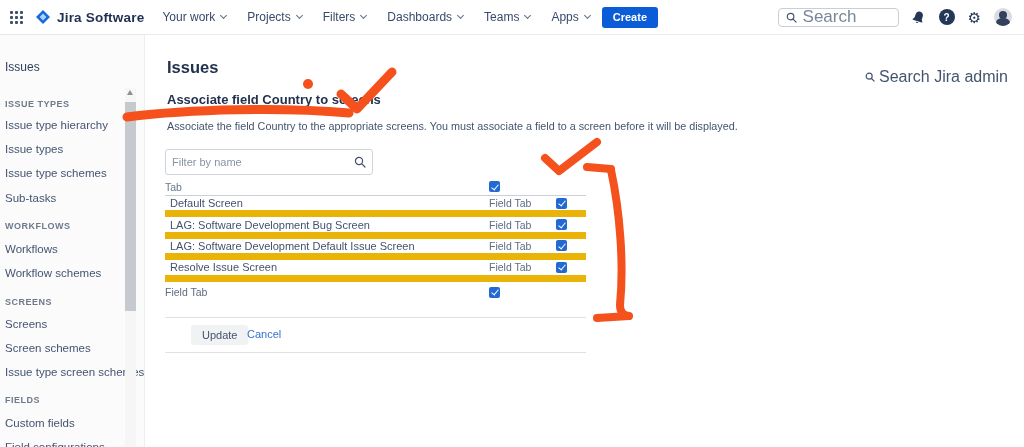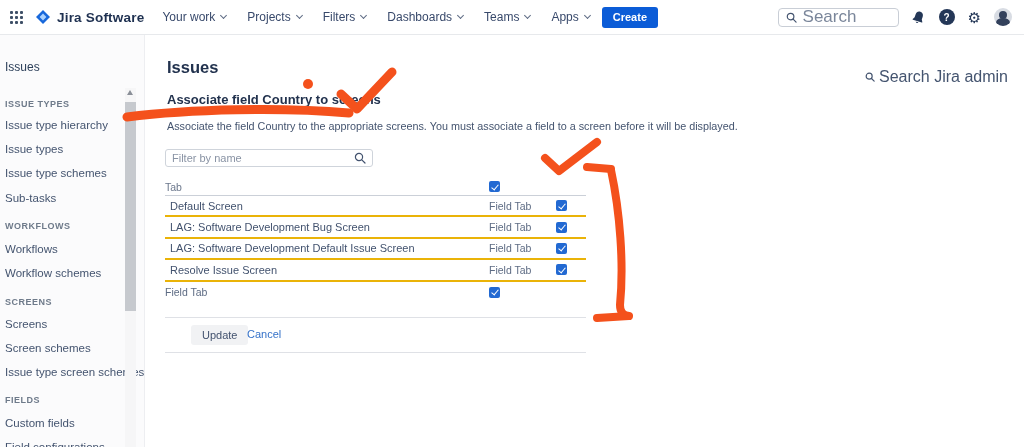--- a/index.html
+++ b/index.html
@@ -43,31 +43,31 @@
   .scroll-track { position:absolute; right:8px; top:53px; width:11px; height:359px; background:#F6F6F7; }
   .scroll-up { position:absolute; top:2px; left:2px; width:0; height:0; border-left:3.5px solid transparent; border-right:3.5px solid transparent; border-bottom:5px solid #8A8F98; cursor:pointer; }
   .scroll-thumb { position:absolute; top:14px; left:0; width:11px; height:209px; background:#C6C9CE; cursor:grab; }
 
   
   .main { position:absolute; top:35px; left:146px; width:878px; height:412px; background:#fff; }
   .page-title { position:absolute; left:21px; top:23px; font-size:16.5px; font-weight:bold; color:#22324E; }
   .admin-search { position:absolute; right:16px; top:33px; display:flex; align-items:center; gap:4px; font-size:16px; color:#44546F; cursor:pointer; }
   .sub-heading { position:absolute; left:21px; top:57px; font-size:13px; font-weight:bold; color:#22324E; }
   .desc { position:absolute; left:21px; font-size:10.8px; color:#44546F; white-space:nowrap; }
-  .filter-wrap { position:absolute; left:19px; top:114px; width:208px; height:18px; border:1px solid #CFD4DB; border-radius:3px; background:#fff; display:flex; align-items:center; padding:8px 6px; }
+  .filter-wrap { position:absolute; left:19px; top:114px; width:208px; height:26px; border:1px solid #CFD4DB; border-radius:3px; background:#fff; display:flex; align-items:center; padding:8px 6px; }
   .filter-wrap input { flex:1; border:none; outline:none; font-size:11px; color:#344563; font-family:"Liberation Sans",sans-serif; background:transparent; }
   .filter-wrap input::placeholder { color:#8993A4; }
 
   .table { position:absolute; left:19px; top:143px; width:421px; }
   .t-row { display:grid; grid-template-columns:324px 67px 30px; align-items:center; height:21.4px; }
   .t-header { height:18px; border-bottom:1px solid #CBD0D8; }
   .t-header .c-screen, .t-header .c-tab { font-size:10.5px; color:#6B778C; }
   .c-screen { padding-left:5px; font-size:11px; color:#42526E; white-space:nowrap; }
   .c-tab { font-size:10.5px; color:#5E6C84; }
-  .t-body .t-row { border-bottom:2px solid #eab308; }
+  .t-body .t-row { border-bottom:7px solid #eab308; }
   .t-body .t-row:last-child { border-bottom:none; }
   .cb { width:11px; height:11px; border-radius:2px; background:#2269D2; position:relative; cursor:pointer; display:inline-block; }
   .cb::after { content:""; position:absolute; left:3.5px; top:1.5px; width:3px; height:6px; border-right:1.6px solid #fff; border-bottom:1.6px solid #fff; transform:rotate(40deg); }
 
   .divider { position:absolute; left:19px; width:421px; border-top:1px solid #DFE1E6; }
   .update-btn { position:absolute; left:45px; top:290px; height:20px; padding:0 11px; background:#F1F2F4; border:none; border-radius:3px; font-size:11px; color:#42526E; font-family:"Liberation Sans",sans-serif; cursor:pointer; }
   .cancel-link { position:absolute; left:101px; top:293px; font-size:11px; color:#3572C9; cursor:pointer; text-decoration:none; }
 
   
   .overlay { position:absolute; top:0; left:0; width:1024px; height:447px; pointer-events:none; z-index:40; }

